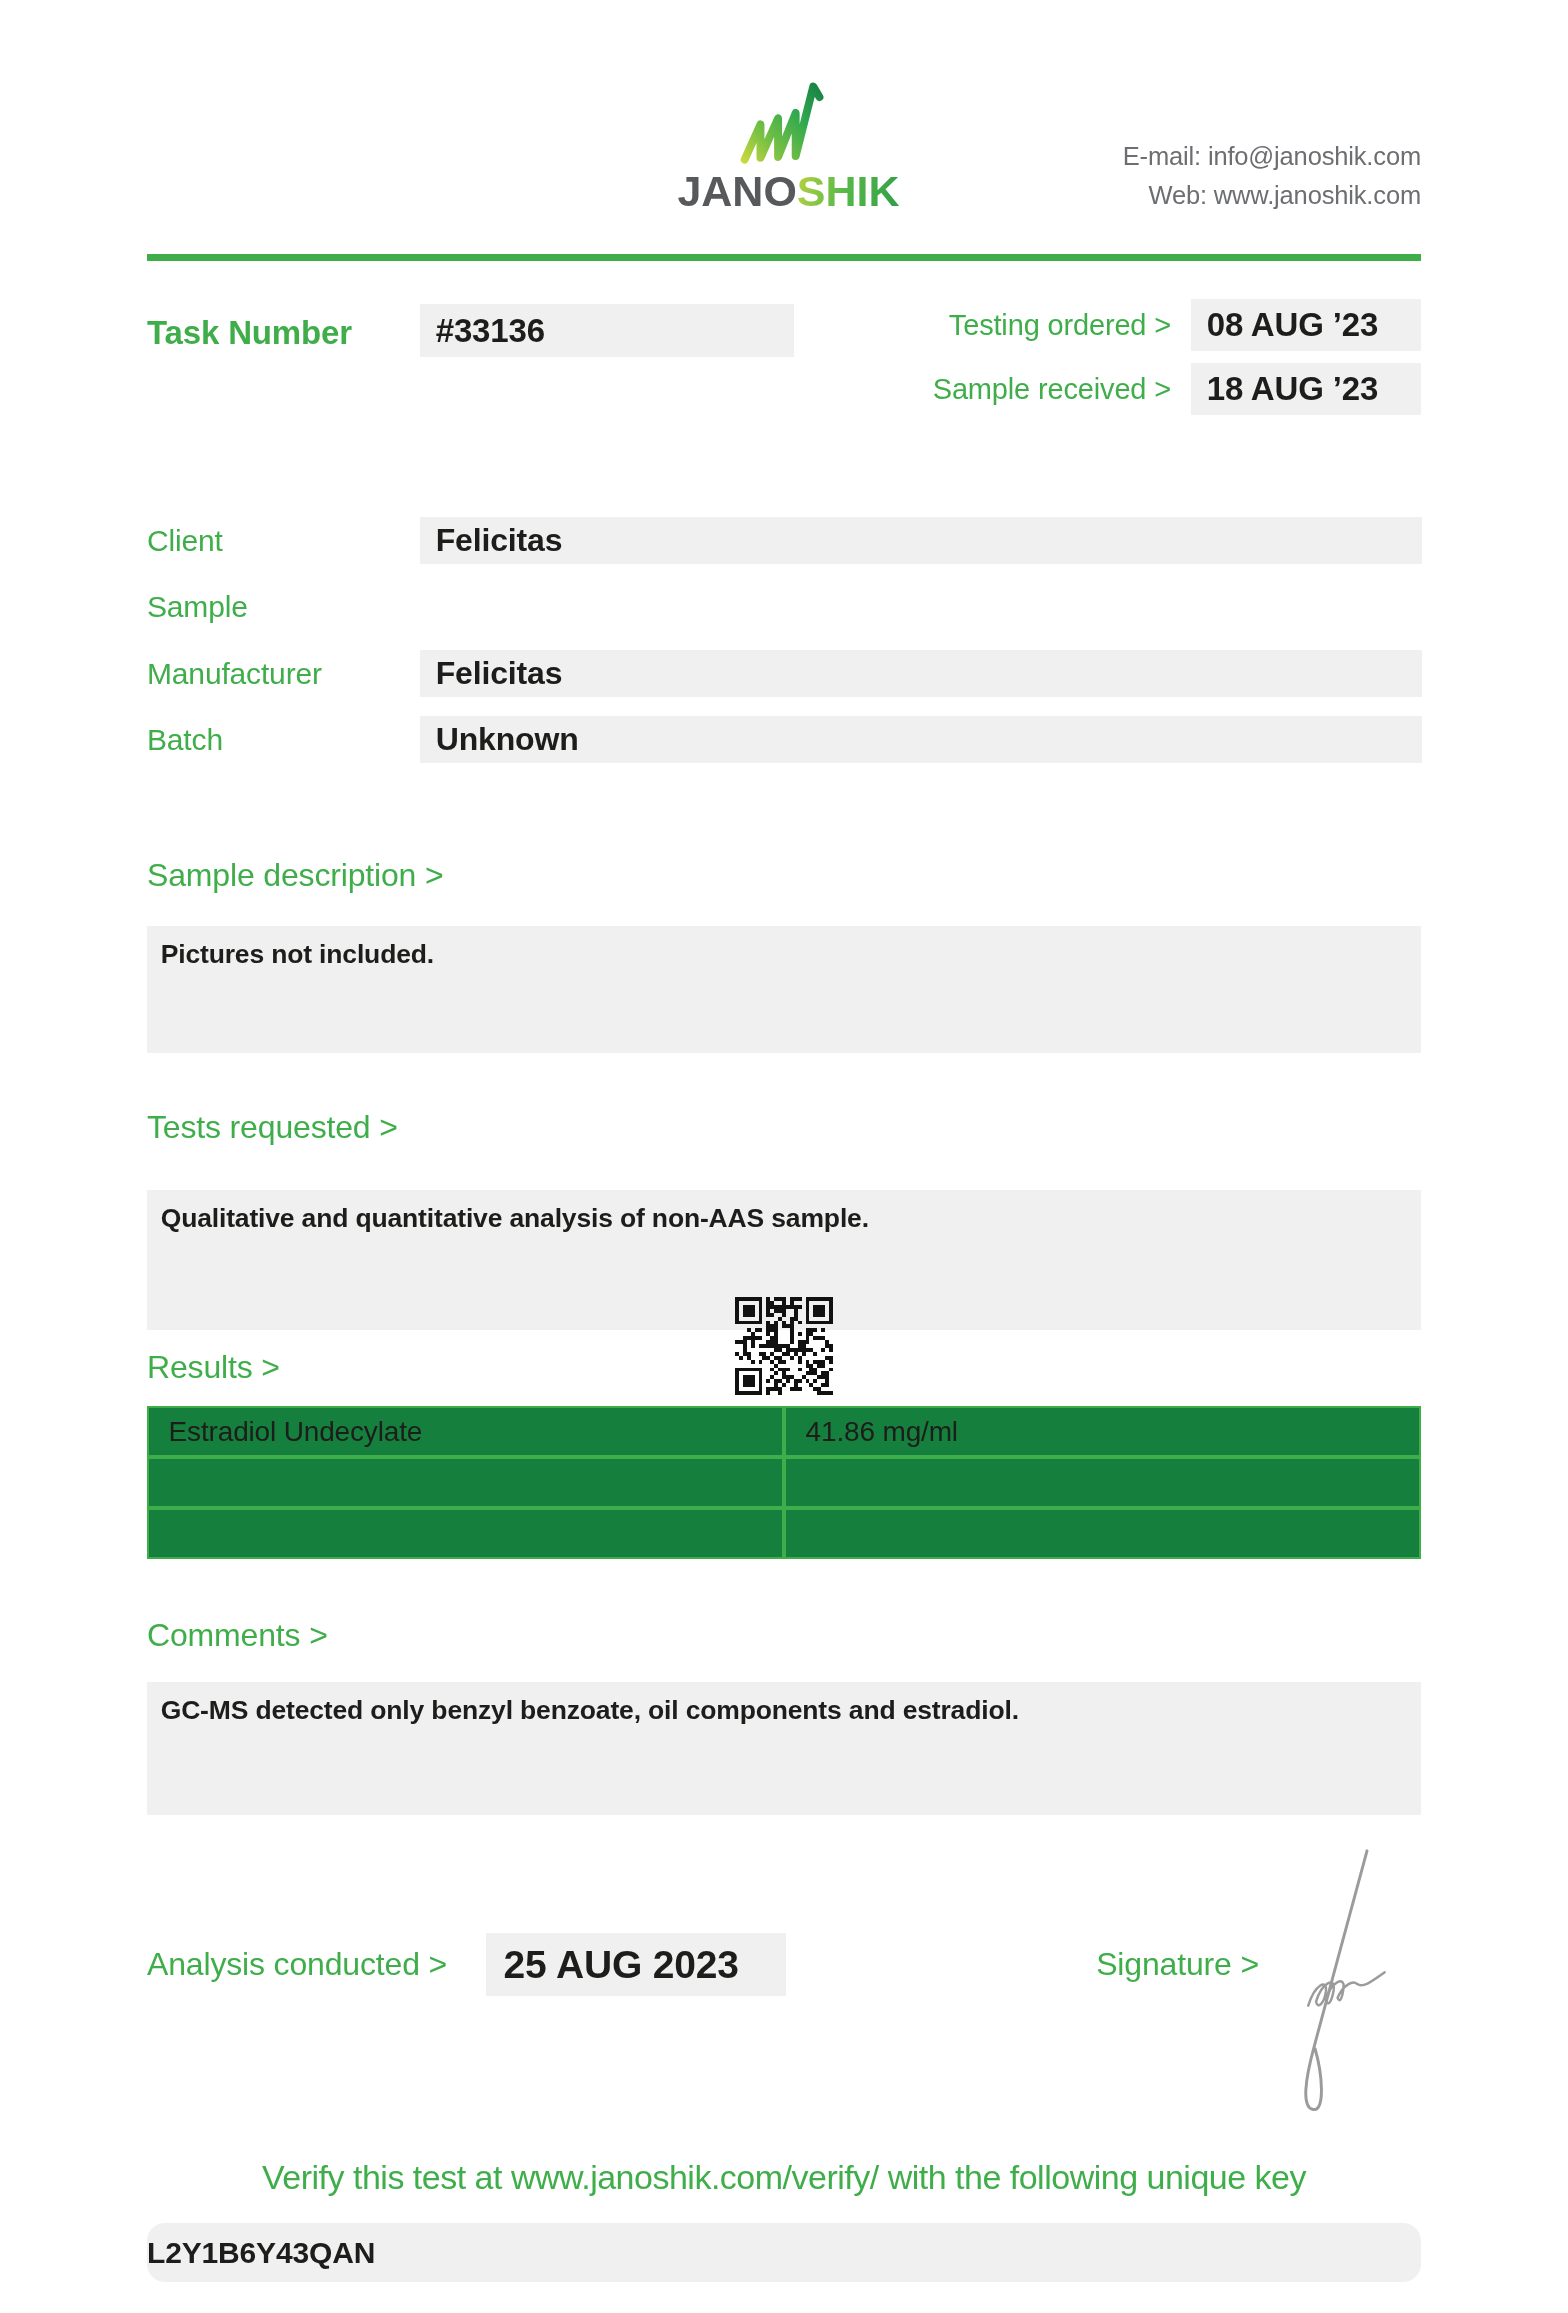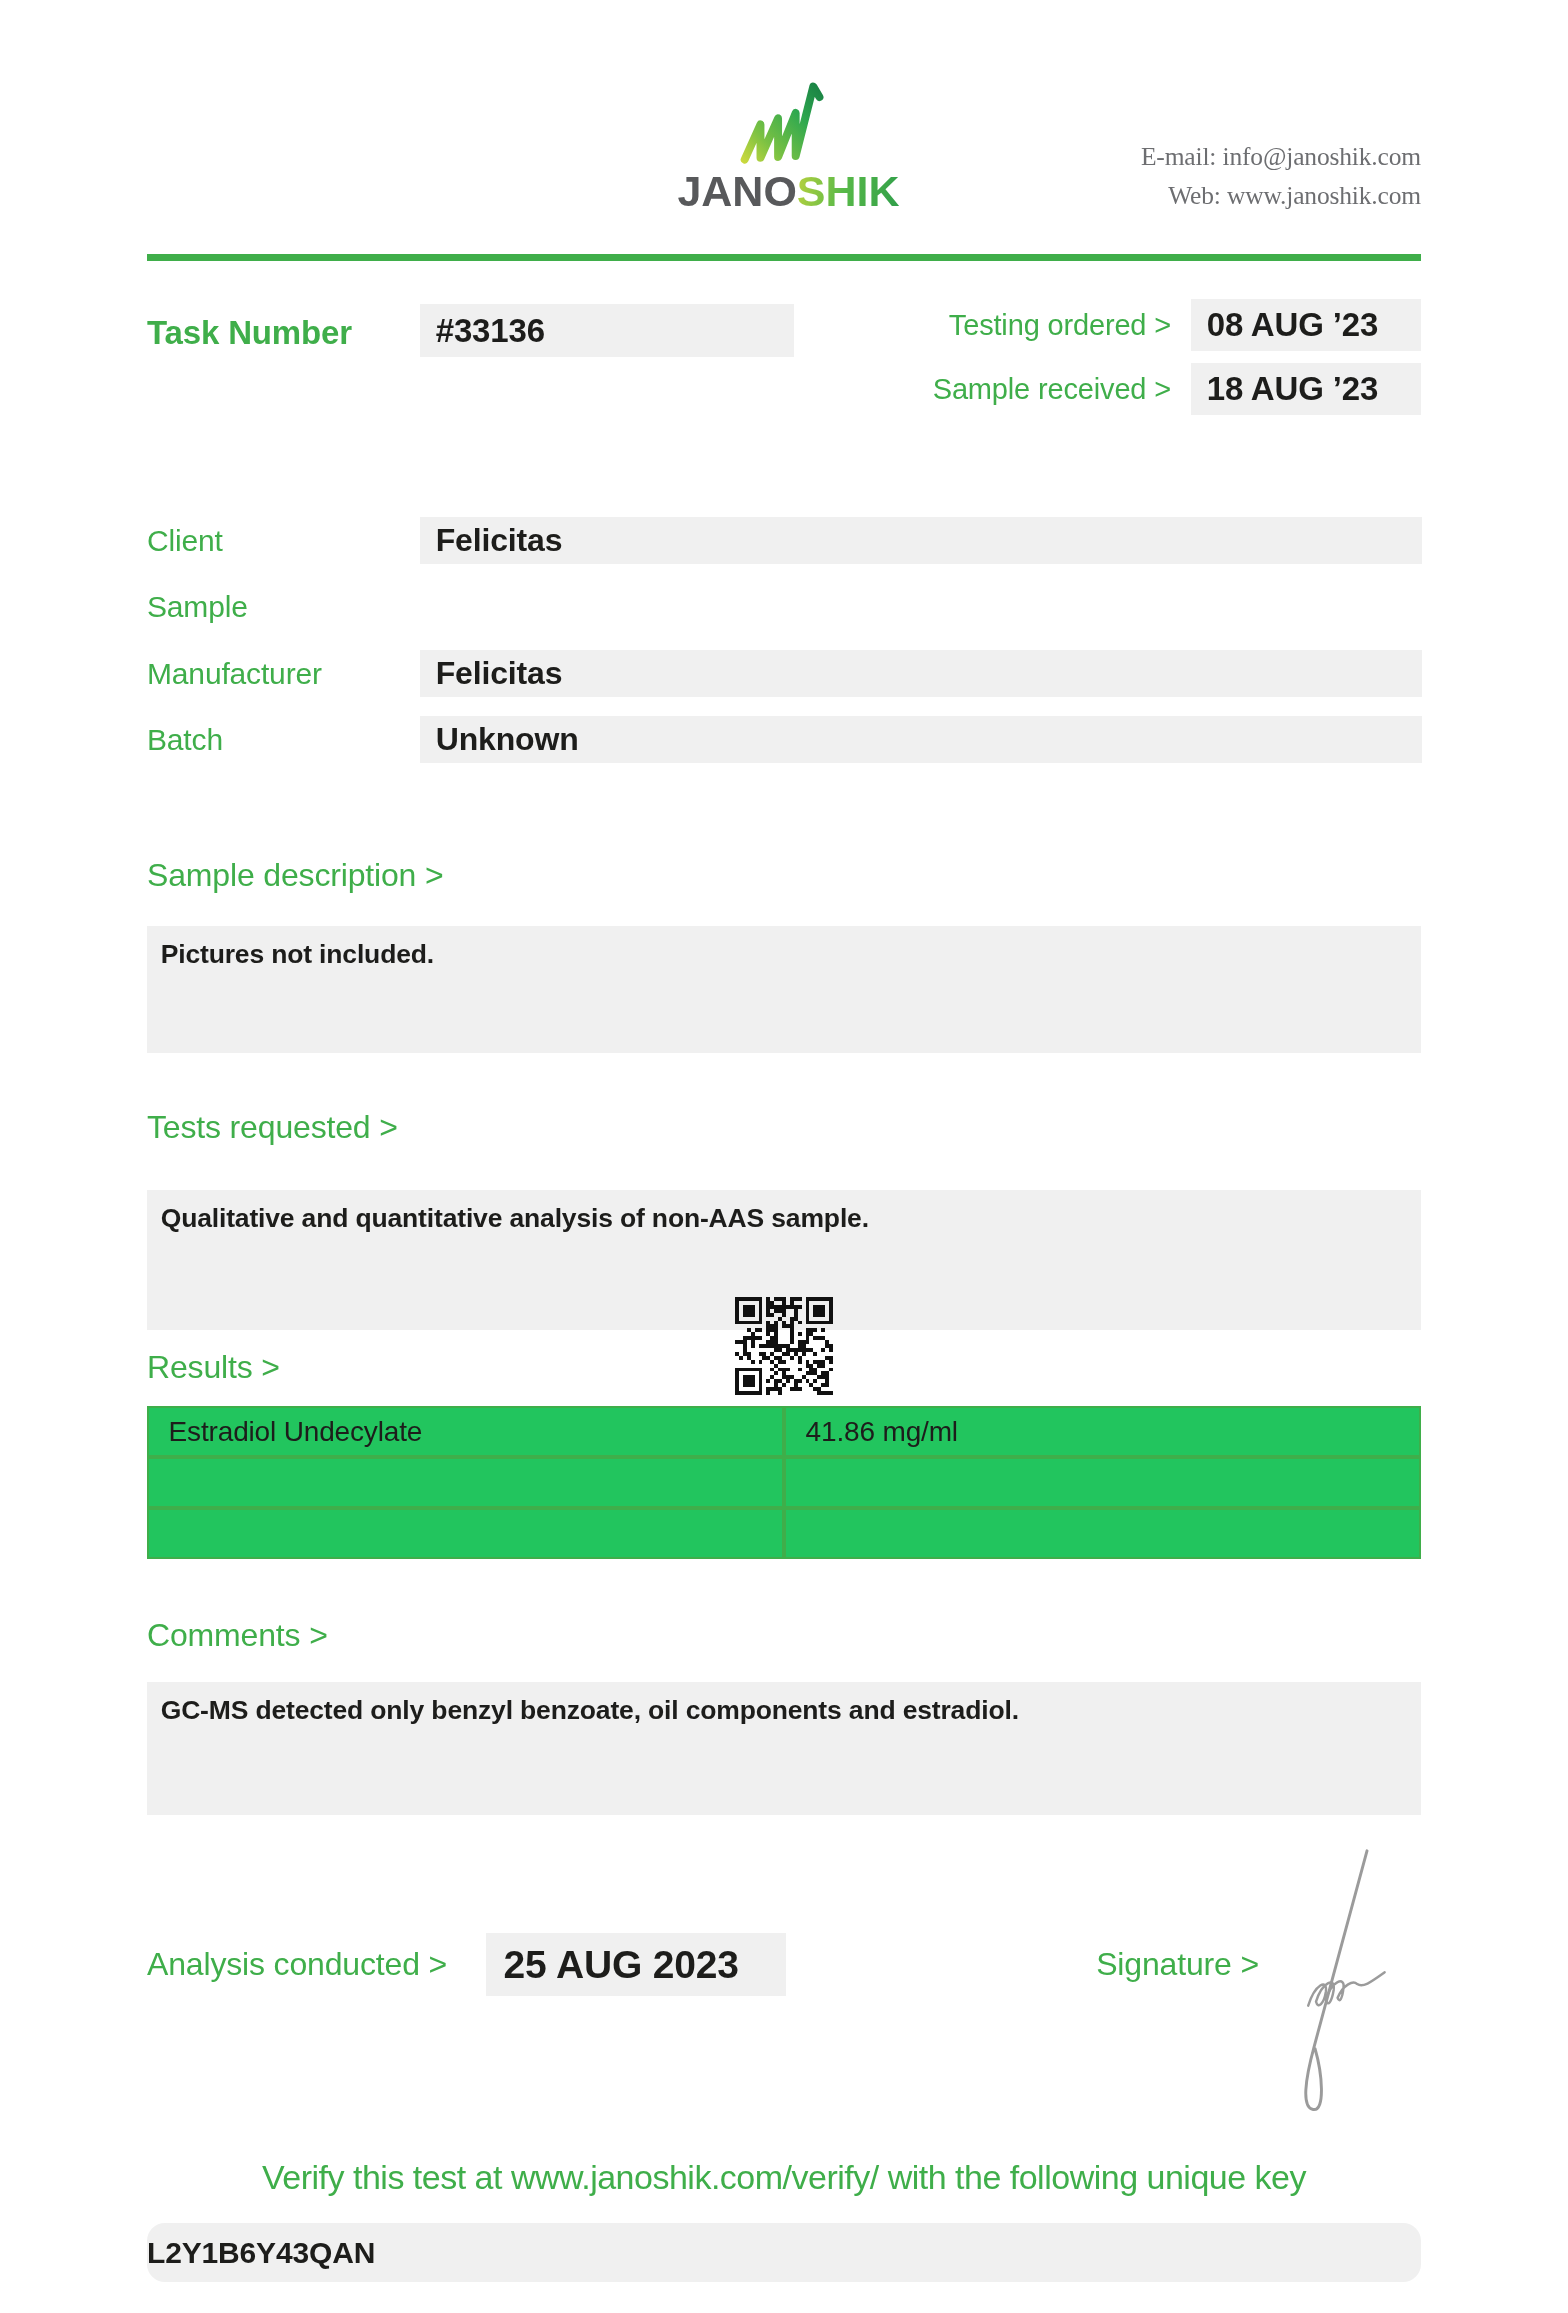--- a/index.html
+++ b/index.html
@@ -18,21 +18,21 @@
   
   .title{position:absolute;left:145px;top:90px;font-size:65px;font-weight:600;color:var(--green);letter-spacing:1px;}
   .logo-icon{position:absolute;left:733px;top:76px;width:106px;height:88px;}
   .logo-text{position:absolute;left:676px;top:167px;width:225px;text-align:center;font-size:43px;font-weight:700;letter-spacing:0px;color:var(--logo-dark);white-space:nowrap;}
   .logo-text .shik{color:#3aa94a;}
   @supports ((-webkit-background-clip: text) or (background-clip: text)){
     .logo-text .shik{
       background-image:linear-gradient(100deg,#b9d23f 0%,#58b948 45%,#2f9e4a 100%);
       -webkit-background-clip:text;background-clip:text;color:transparent;}
   }
-  .contact{position:absolute;right:147px;top:137px;text-align:right;font-size:25.5px;line-height:39px;color:var(--text-gray);font-family:Liberation Serif, serif;}
+  .contact{position:absolute;right:147px;top:137px;text-align:right;font-size:25.5px;line-height:39px;color:var(--text-gray);}
   .rule{position:absolute;left:147px;top:254px;width:1274px;height:6.9px;background:var(--green);}
 
   
   .green-label{color:var(--green);font-size:31px;white-space:nowrap;}
   .task-label{position:absolute;left:147px;top:306px;line-height:53px;font-size:33px;font-weight:bold;}
   .gray-box{position:absolute;background:var(--box-gray);font-weight:bold;}
   .task-box{left:420px;top:304px;width:374px;height:53px;font-size:33px;line-height:53px;padding-left:15.7px;color:var(--text-dark);}
   .ordered-label{position:absolute;left:877px;top:299px;width:294px;text-align:right;line-height:52px;font-size:29px;}
   .ordered-box{left:1191px;top:299px;width:230px;height:52px;font-size:33px;line-height:52px;padding-left:15.7px;}
   .received-label{position:absolute;left:877px;top:363px;width:294px;text-align:right;line-height:52px;font-size:29px;}
@@ -41,21 +41,21 @@
   
   .detail-label{position:absolute;left:147px;width:265px;line-height:47px;font-size:30px;}
   .detail-box{left:420px;width:1002px;height:47px;font-size:32px;line-height:47px;padding-left:15.7px;}
 
   
   .section-heading{position:absolute;left:147px;font-size:32px;color:var(--green);white-space:nowrap;}
   .body-box{left:147px;width:1274px;padding:11.8px 13.7px;font-size:26.5px;line-height:33px;color:var(--text-dark);}
 
   
   .results-table{position:absolute;left:147px;top:1406px;width:1274px;border-collapse:separate;border-spacing:0;}
-  .results-table td{border:2.9px solid var(--green);height:51px;font-size:28px;color:var(--text-dark);padding:0 19.6px;background:#22c55e;}
+  .results-table td{border:2.9px solid var(--green);height:51px;font-size:28px;color:var(--text-dark);padding:0 19.6px;background:#15803d;}
   .results-table td.c0{width:637px;}
 
   .qr{position:absolute;left:735px;top:1297px;width:98px;height:98px;}
 
   
   .analysis-label{position:absolute;left:147px;top:1933px;line-height:63px;font-size:32px;}
   .analysis-box{left:486px;top:1933px;width:300px;height:63px;font-size:39px;line-height:63px;padding-left:17.6px;}
   .signature-label{position:absolute;left:965px;top:1933px;width:294px;text-align:right;line-height:63px;font-size:32px;}
   .signature{position:absolute;left:1269px;top:1841px;width:147px;height:294px;}
 

